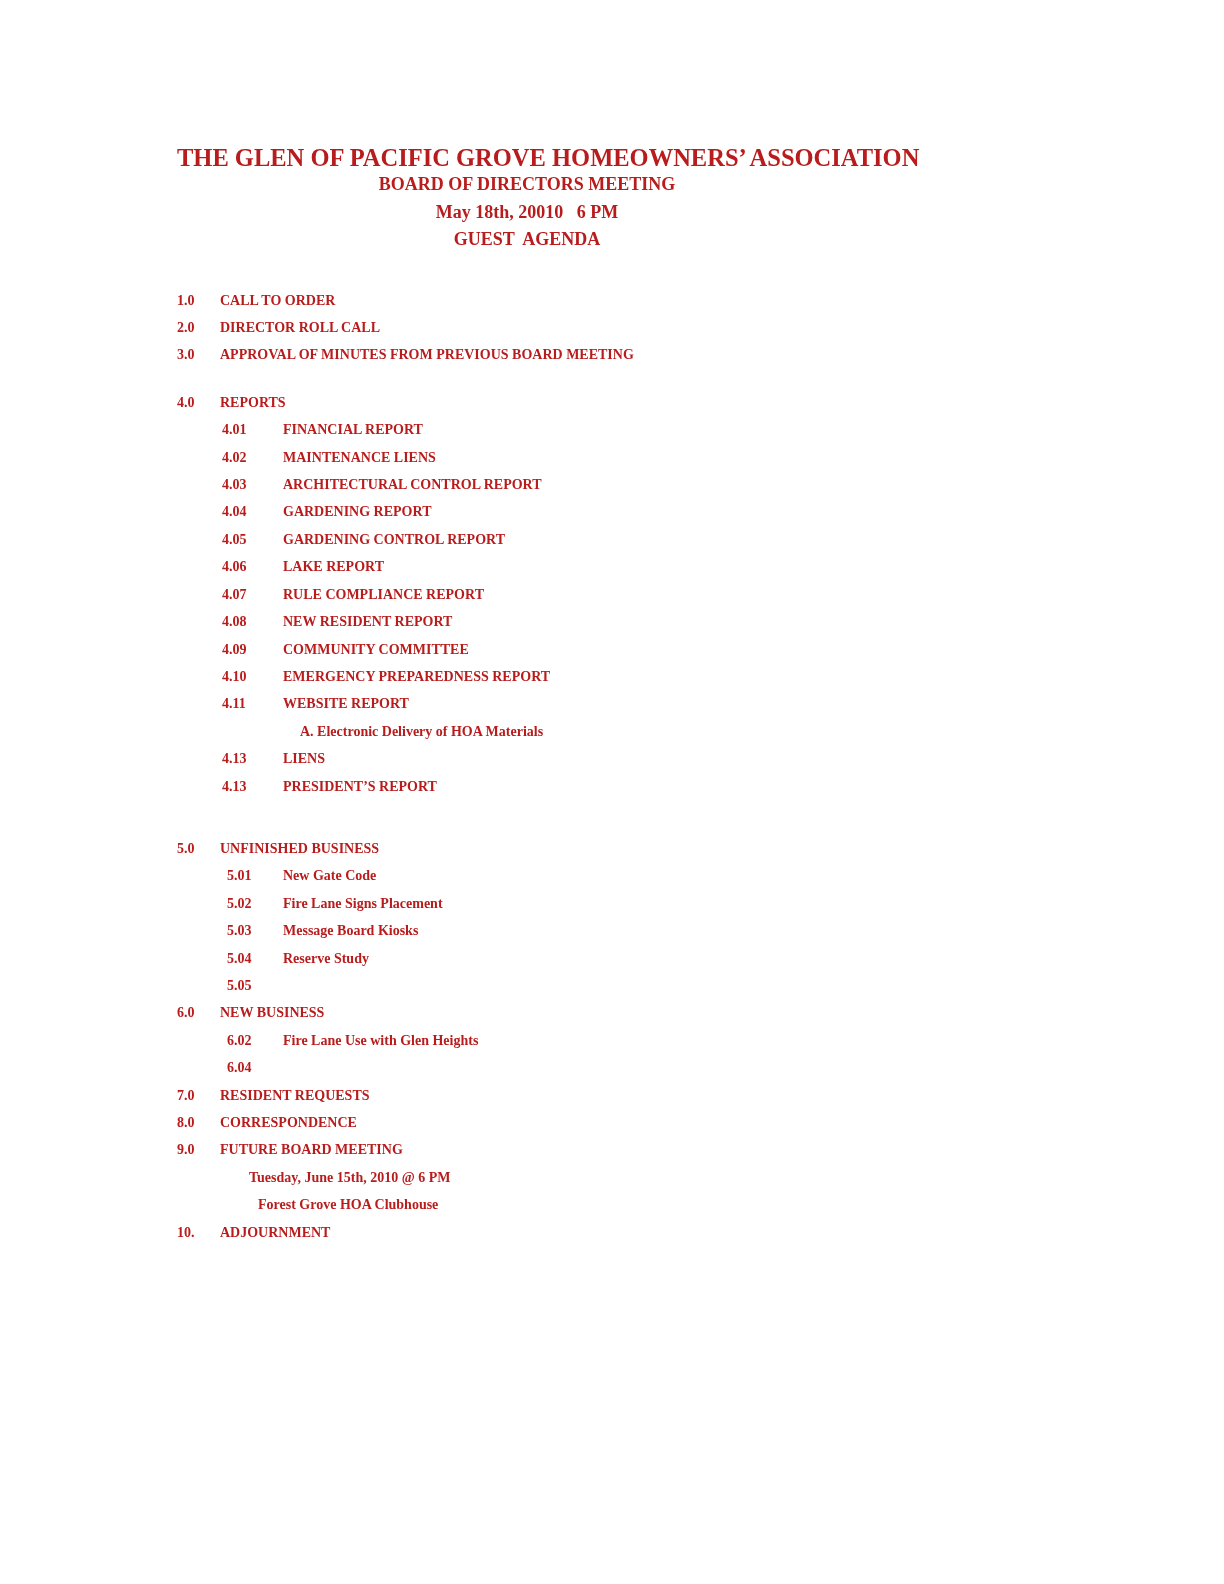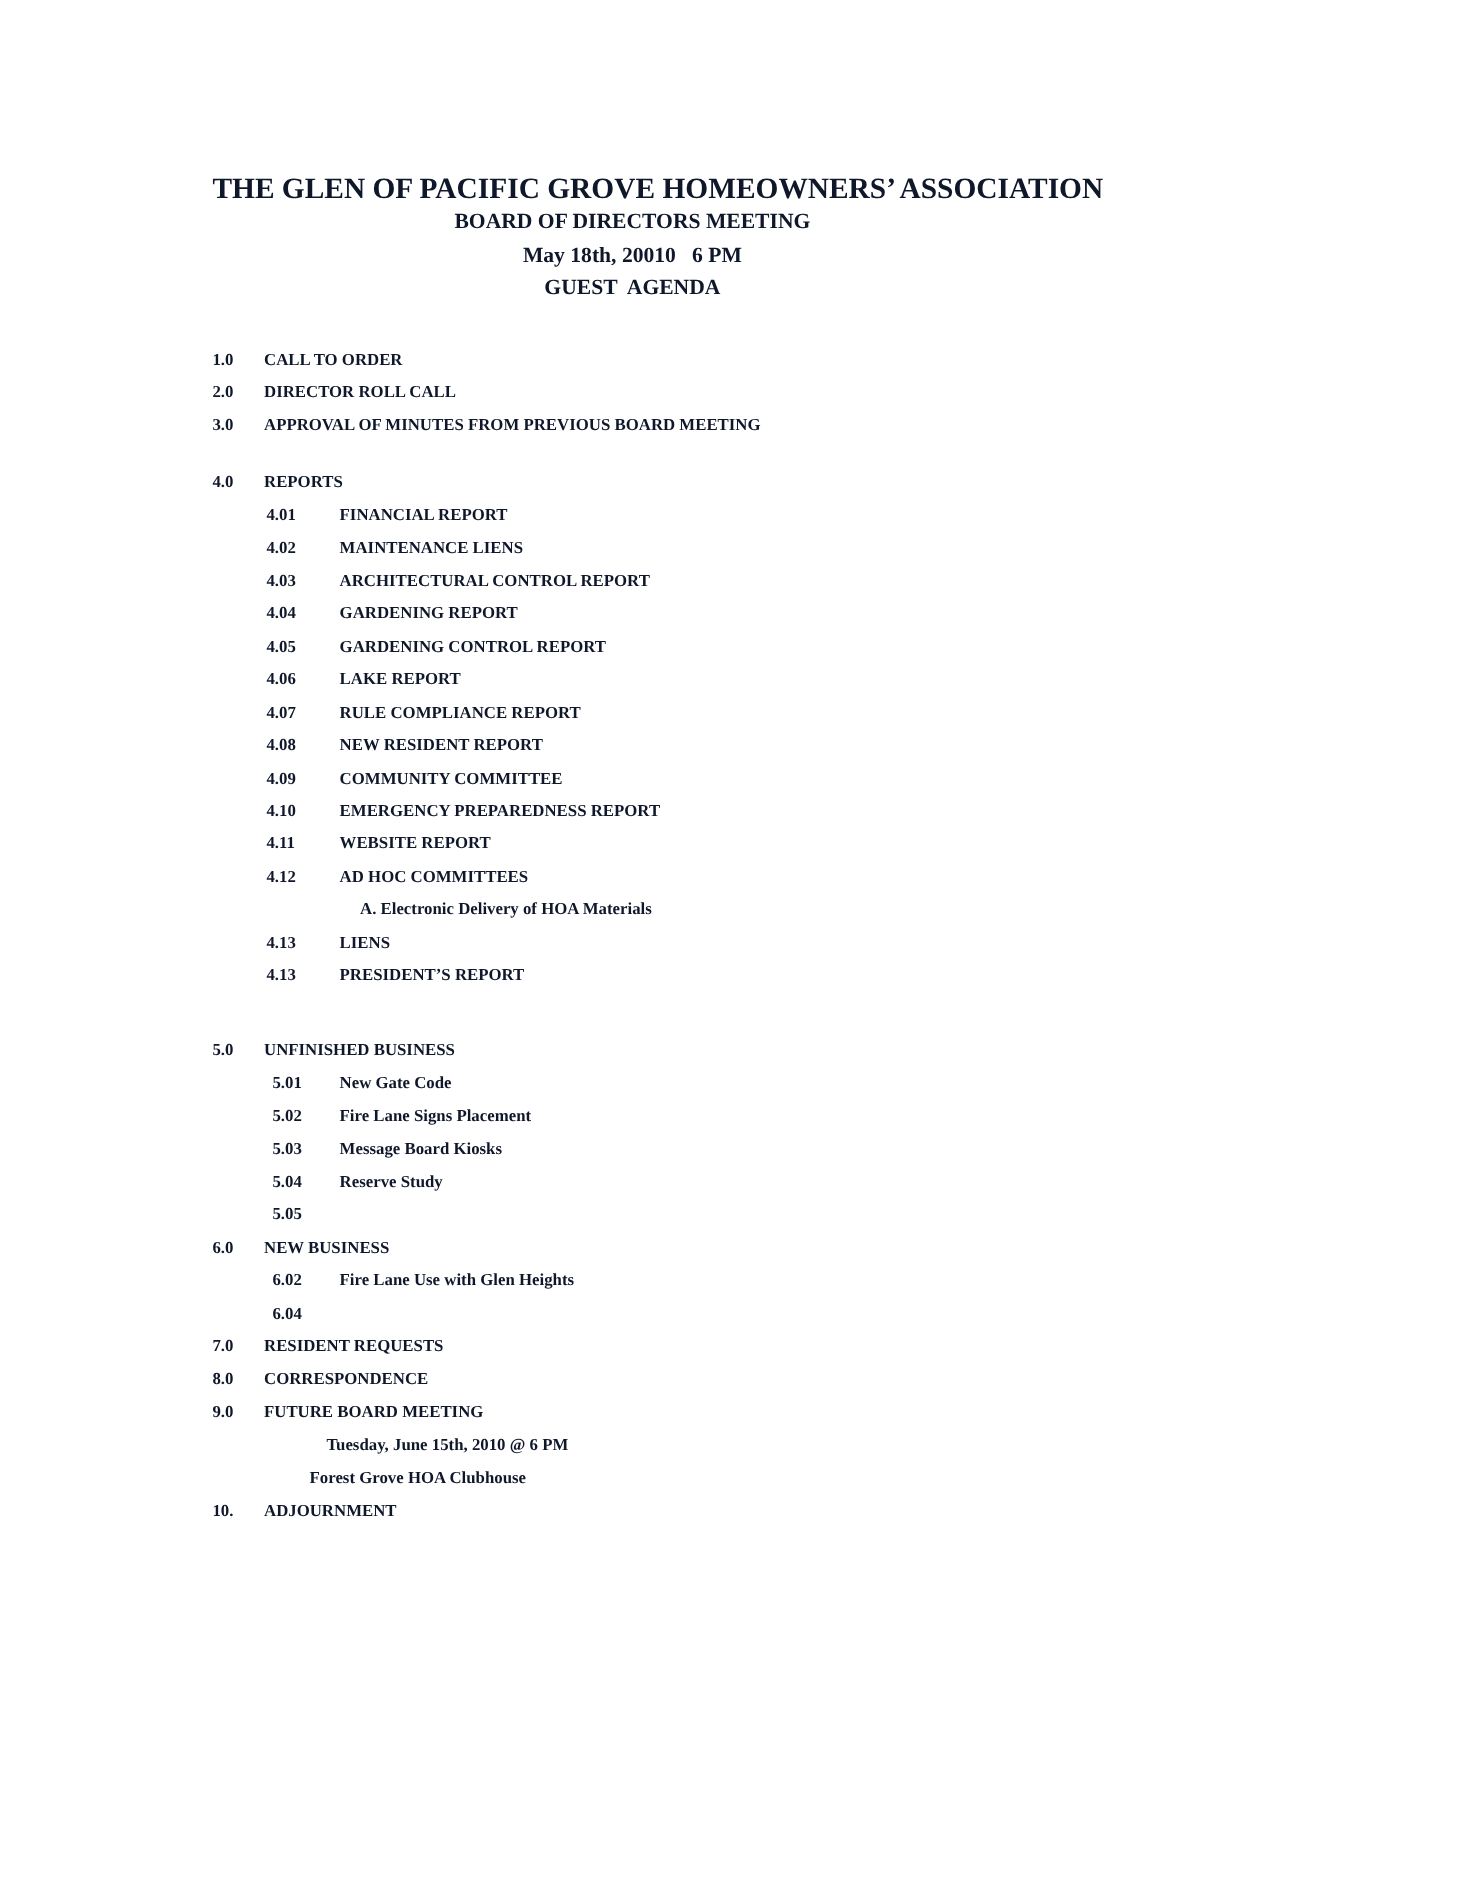--- a/index.html
+++ b/index.html
@@ -5,21 +5,21 @@
   html, body {
     margin: 0;
     padding: 0;
     background: #ffffff;
   }
   .page {
     position: relative;
     width: 1224px;
     height: 1584px;
     background: #ffffff;
-    color: #0f172a;
+    color: #b91c1c;
     font-family: "Liberation Serif", "DejaVu Serif", serif;
     font-weight: bold;
     overflow: hidden;
   }
   .content {
     position: absolute;
     left: 177px;
     top: 144px;
     width: 763px;
   }
@@ -48,21 +48,21 @@
   .line .num {
     display: inline-block;
   }
   
   .line.main .num        { min-width: 43px; }   
   .line.sub4             { margin-left: 45px; } 
   .line.sub4 .num        { min-width: 61px; }   
   .line.sub56            { margin-left: 50px; } 
   .line.sub56 .num       { min-width: 56px; }   
   .line.letter           { margin-left: 123px; }
-  .line.venue-time       { margin-left: 95px; } 
+  .line.venue-time       { margin-left: 72px; } 
   .line.venue-place      { margin-left: 81px; } 
   
   .line.gap-lg { margin-top: 33px; }
   .line.gap-sm { margin-top: 20px; }
   .line.gap-md { margin-top: 35px; }
 </style>
 </head>
 <body>
 
 <div class="page">
@@ -85,21 +85,20 @@
         <div class="line sub4"><span class="num">4.02</span><span class="label">MAINTENANCE LIENS</span></div>
         <div class="line sub4"><span class="num">4.03</span><span class="label">ARCHITECTURAL CONTROL REPORT</span></div>
         <div class="line sub4"><span class="num">4.04</span><span class="label">GARDENING REPORT</span></div>
         <div class="line sub4"><span class="num">4.05</span><span class="label">GARDENING CONTROL REPORT</span></div>
         <div class="line sub4"><span class="num">4.06</span><span class="label">LAKE REPORT</span></div>
         <div class="line sub4"><span class="num">4.07</span><span class="label">RULE COMPLIANCE REPORT</span></div>
         <div class="line sub4"><span class="num">4.08</span><span class="label">NEW RESIDENT REPORT</span></div>
         <div class="line sub4"><span class="num">4.09</span><span class="label">COMMUNITY COMMITTEE</span></div>
         <div class="line sub4"><span class="num">4.10</span><span class="label">EMERGENCY PREPAREDNESS REPORT</span></div>
         <div class="line sub4"><span class="num">4.11</span><span class="label">WEBSITE REPORT</span></div>
-        <div class="line sub4"><span class="num">4.12</span><span class="label">AD HOC COMMITTEES</span></div>
         <div class="line letter"><span class="label">A. Electronic Delivery of HOA Materials</span></div>
         <div class="line sub4"><span class="num">4.13</span><span class="label">LIENS</span></div>
         <div class="line sub4"><span class="num">4.13</span><span class="label">PRESIDENT’S REPORT</span></div>
         <div class="line main gap-md"><span class="num">5.0</span><span class="label">UNFINISHED BUSINESS</span></div>
         <div class="line sub56"><span class="num">5.01</span><span class="label">New Gate Code</span></div>
         <div class="line sub56"><span class="num">5.02</span><span class="label">Fire Lane Signs Placement</span></div>
         <div class="line sub56"><span class="num">5.03</span><span class="label">Message Board Kiosks</span></div>
         <div class="line sub56"><span class="num">5.04</span><span class="label">Reserve Study</span></div>
         <div class="line sub56"><span class="num">5.05</span><span class="label"></span></div>
         <div class="line main"><span class="num">6.0</span><span class="label">NEW BUSINESS</span></div>

